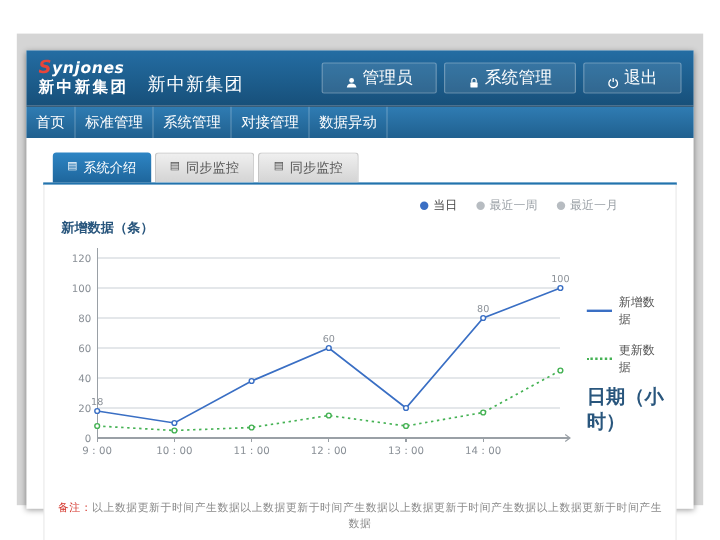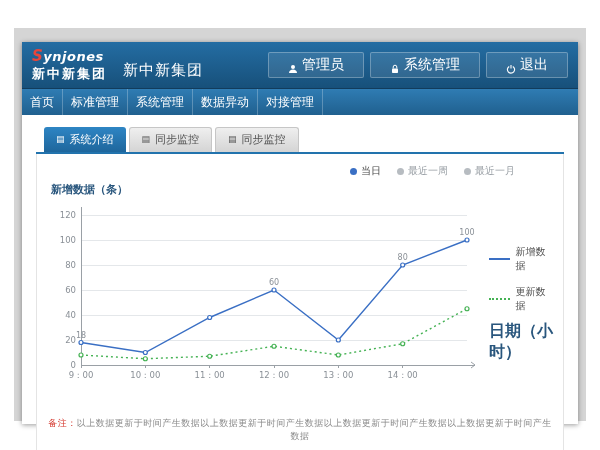--- a/index.html
+++ b/index.html
@@ -105,22 +105,22 @@
             </span>
           <span>退出</span>
         </div>
       </div>
     </div>
 
     <div class="nav">
       <div class="nav-item">首页</div>
       <div class="nav-item">标准管理</div>
       <div class="nav-item">系统管理</div>
+      <div class="nav-item">对接管理</div>
       <div class="nav-item">数据异动</div>
-      <div class="nav-item">对接管理</div>
     </div>
 
     <div class="content">
       <div class="tabs">
         <div class="tab active">
           <span class="tab-ico">▤</span>
           <span>系统介绍</span>
         </div>
         <div class="tab inactive">
           <span class="tab-ico">▤</span>

